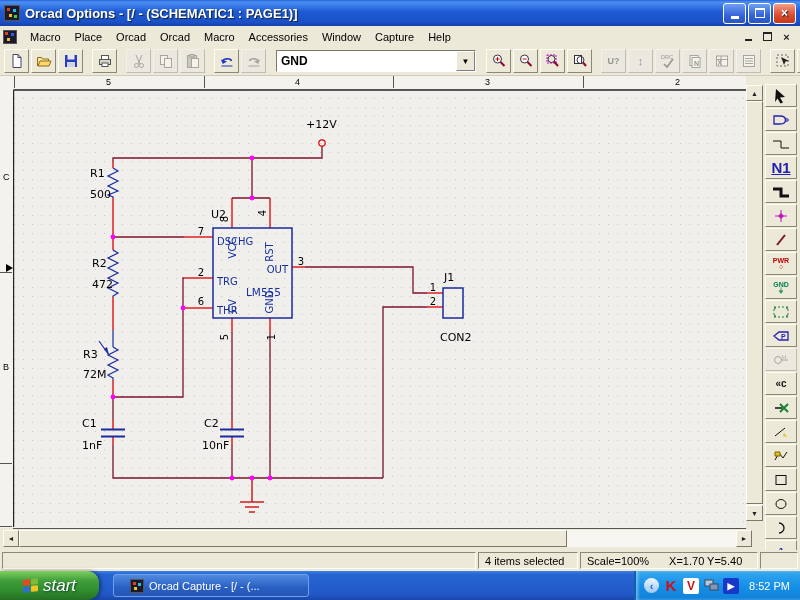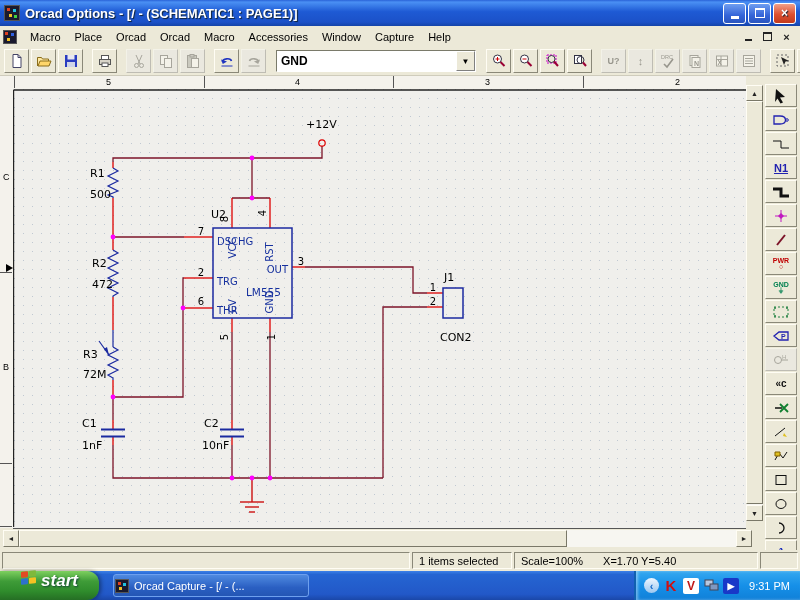--- a/index.html
+++ b/index.html
@@ -76,44 +76,44 @@
   #hscroll .thumb{position:absolute;left:16px;top:0;width:548px;height:17px;background:#ece9d8;
     border:1px solid;border-color:#fffdf4 #7a7868 #7a7868 #fffdf4;box-sizing:border-box}
 
   
   #palette{left:763px;top:84px;width:35px;height:452px;background:#ece9d8;
     display:flex;flex-direction:column;padding-left:2px}
   .pbtn{width:30px;height:21px;margin-bottom:1px;background:#ece9d8;flex:none;
     border:1px solid;border-color:#fffdf4 #8a8878 #8a8878 #fffdf4;
     display:flex;align-items:center;justify-content:center}
   .pbtn.dis{opacity:.45;filter:grayscale(1)}
-  .glyph-blue{color:#2222b0;font-weight:bold;font-size:11px;text-decoration:underline}
+  .glyph-blue{color:#2222b0;font-weight:bold;font-size:15px;text-decoration:underline}
   .glyph-pwr{color:#c00000;font-weight:bold;font-size:7px;line-height:6px;text-align:center}
   .glyph-gnd{color:#008050;font-weight:bold;font-size:7px;line-height:6px;text-align:center}
   .glyph-A{color:#2233bb;font-weight:bold;font-size:13px;font-family:"Liberation Serif",serif}
 
   
   #statusbar{left:0;top:550px;width:800px;height:21px;background:#ece9d8;display:flex;
     align-items:stretch;padding:2px 2px;box-sizing:border-box;gap:2px;font-size:11px}
   .panel{border:1px solid;border-color:#8a8878 #fffdf4 #fffdf4 #8a8878;
     display:flex;align-items:center;padding:0 6px;box-sizing:border-box}
 
   
   #taskbar{left:0;top:571px;width:800px;height:29px;
     background:linear-gradient(180deg,#3c81e8 0%,#2565d2 12%,#2258c8 80%,#1a47a8 100%);display:flex;align-items:center}
   #startbtn{height:29px;width:99px;border-radius:0 12px 12px 0;
     background:linear-gradient(180deg,#7ed05f 0%,#3f9c38 35%,#2f8c2c 70%,#256e24 100%);
-    display:flex;justify-content:center;gap:5px;
-    color:#fff;font-weight:bold;font-style:italic;font-size:17px;text-shadow:1px 1px 2px #143;
+    display:flex;align-items:center;justify-content:center;gap:5px;
+    color:#fff;font-weight:normal;font-style:italic;font-size:17px;text-shadow:1px 1px 2px #143;
     box-shadow:2px 0 4px rgba(0,0,0,.4)}
   .flag{display:grid;grid-template-columns:7px 7px;grid-template-rows:6px 6px;gap:1px;transform:skewY(-6deg)}
   .flag i{border-radius:1px}
   #taskbtn{margin-left:14px;width:196px;height:23px;border-radius:3px;
     background:linear-gradient(180deg,#4f8ae0,#2a5fc2 60%,#2456b4);
-    border:1px solid #6ea0ee;display:flex;align-items:center;gap:5px;padding:0 1px;color:#fff;font-size:11px;box-sizing:border-box}
+    border:1px solid #6ea0ee;display:flex;align-items:center;gap:5px;padding:0 16px;color:#fff;font-size:11px;box-sizing:border-box}
   #tray{margin-left:auto;height:29px;display:flex;align-items:center;gap:4px;padding:0 10px 0 8px;
     background:linear-gradient(180deg,#35a8f0 0%,#1690e8 50%,#1080d8 100%);
     border-left:2px solid #1060b0;box-shadow:inset 2px 0 3px rgba(255,255,255,.4)}
   #tray .clock{color:#fff;font-size:11px;margin-left:6px}
   .chev{width:15px;height:15px;border-radius:50%;background:linear-gradient(180deg,#eef6ff,#9cc8f0);
     color:#1668c8;font-weight:bold;font-size:11px;display:flex;align-items:center;justify-content:center}
   .tico{width:16px;height:16px;display:flex;align-items:center;justify-content:center;font-weight:bold}
 </style>
 </head>
 <body>
@@ -572,23 +572,23 @@
       </svg>
     </div>
   <div class="pbtn">
     <span class="glyph-A">A</span>
     </div>
 </div>
 
 <div class="abs" id="statusbar">
   <div class="panel" style="flex:1"></div>
   <div class="panel" style="width:100px">
-    <span>1 items selected</span>
-    </div>
-  <div class="panel" style="width:244px;gap:20px">
+    <span>4 items selected</span>
+    </div>
+  <div class="panel" style="width:178px;gap:20px">
     <span>Scale=100%</span>
     <span>X=1.70 Y=5.40</span>
     </div>
   <div class="panel" style="width:38px"></div>
 </div>
 
 <div class="abs" id="taskbar">
   <div id="startbtn">
     <span class="flag">
       <i style="background:#e34a24"></i>
@@ -610,15 +610,15 @@
     <div class="chev">‹</div>
     <div class="tico" style="color:#d01010;font-size:15px">K</div>
     <div class="tico" style="background:#fff;border-radius:2px;color:#c01818;font-size:12px">V</div>
     <div class="tico">
       <svg width="15" height="13">
           <rect x="1" y="1" width="8" height="6" fill="#b8c8e0" stroke="#445"></rect>
           <rect x="6" y="5" width="8" height="6" fill="#8098c0" stroke="#445"></rect>
         </svg>
       </div>
     <div class="tico" style="background:#1838c8;border-radius:2px;color:#fff;font-size:9px">▶</div>
-    <span class="clock">9:31 PM</span>
+    <span class="clock">8:52 PM</span>
   </div>
 </div>
 
 </body></html>

